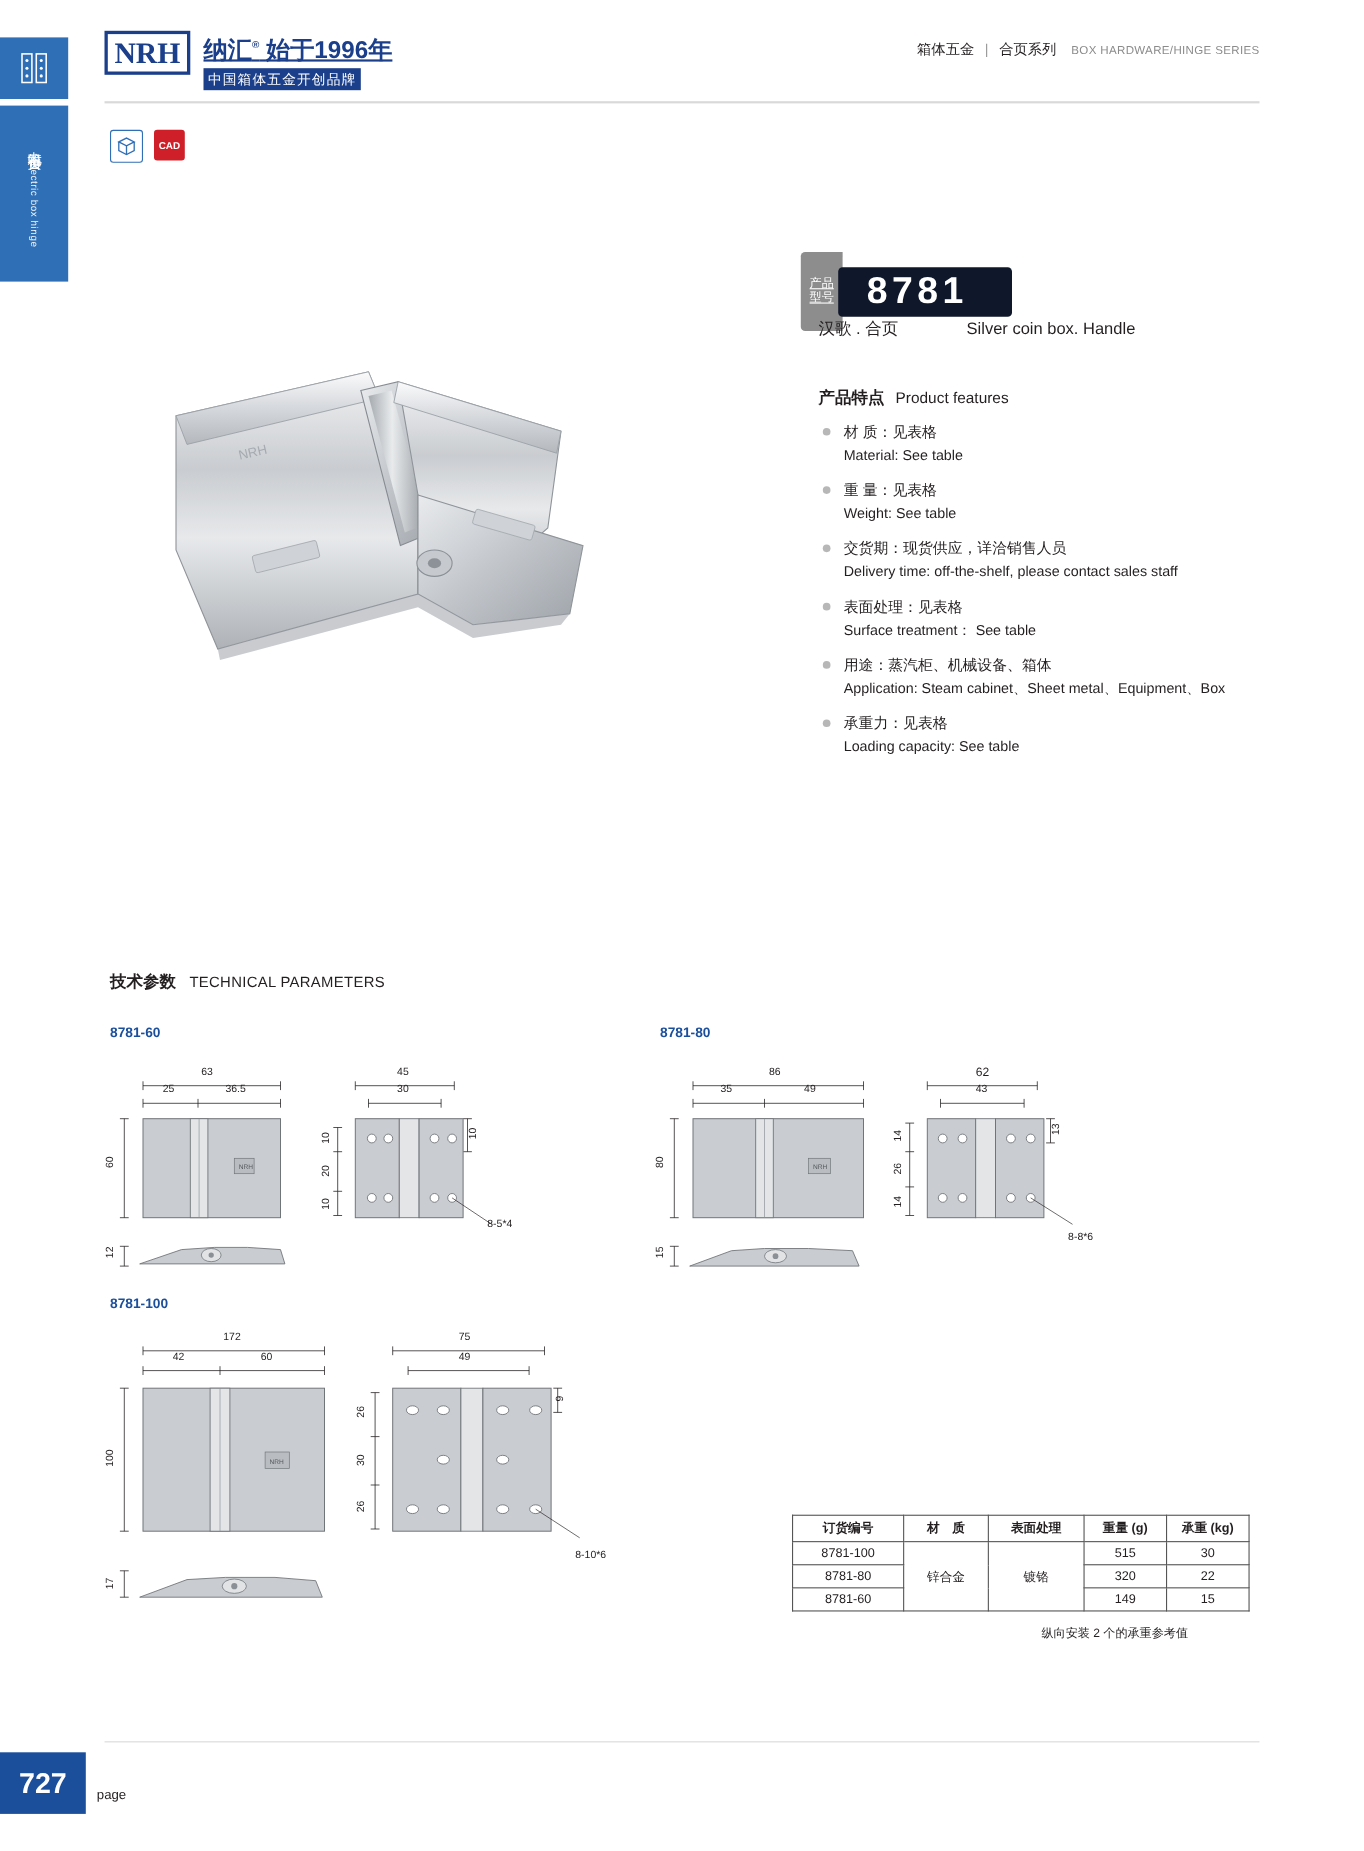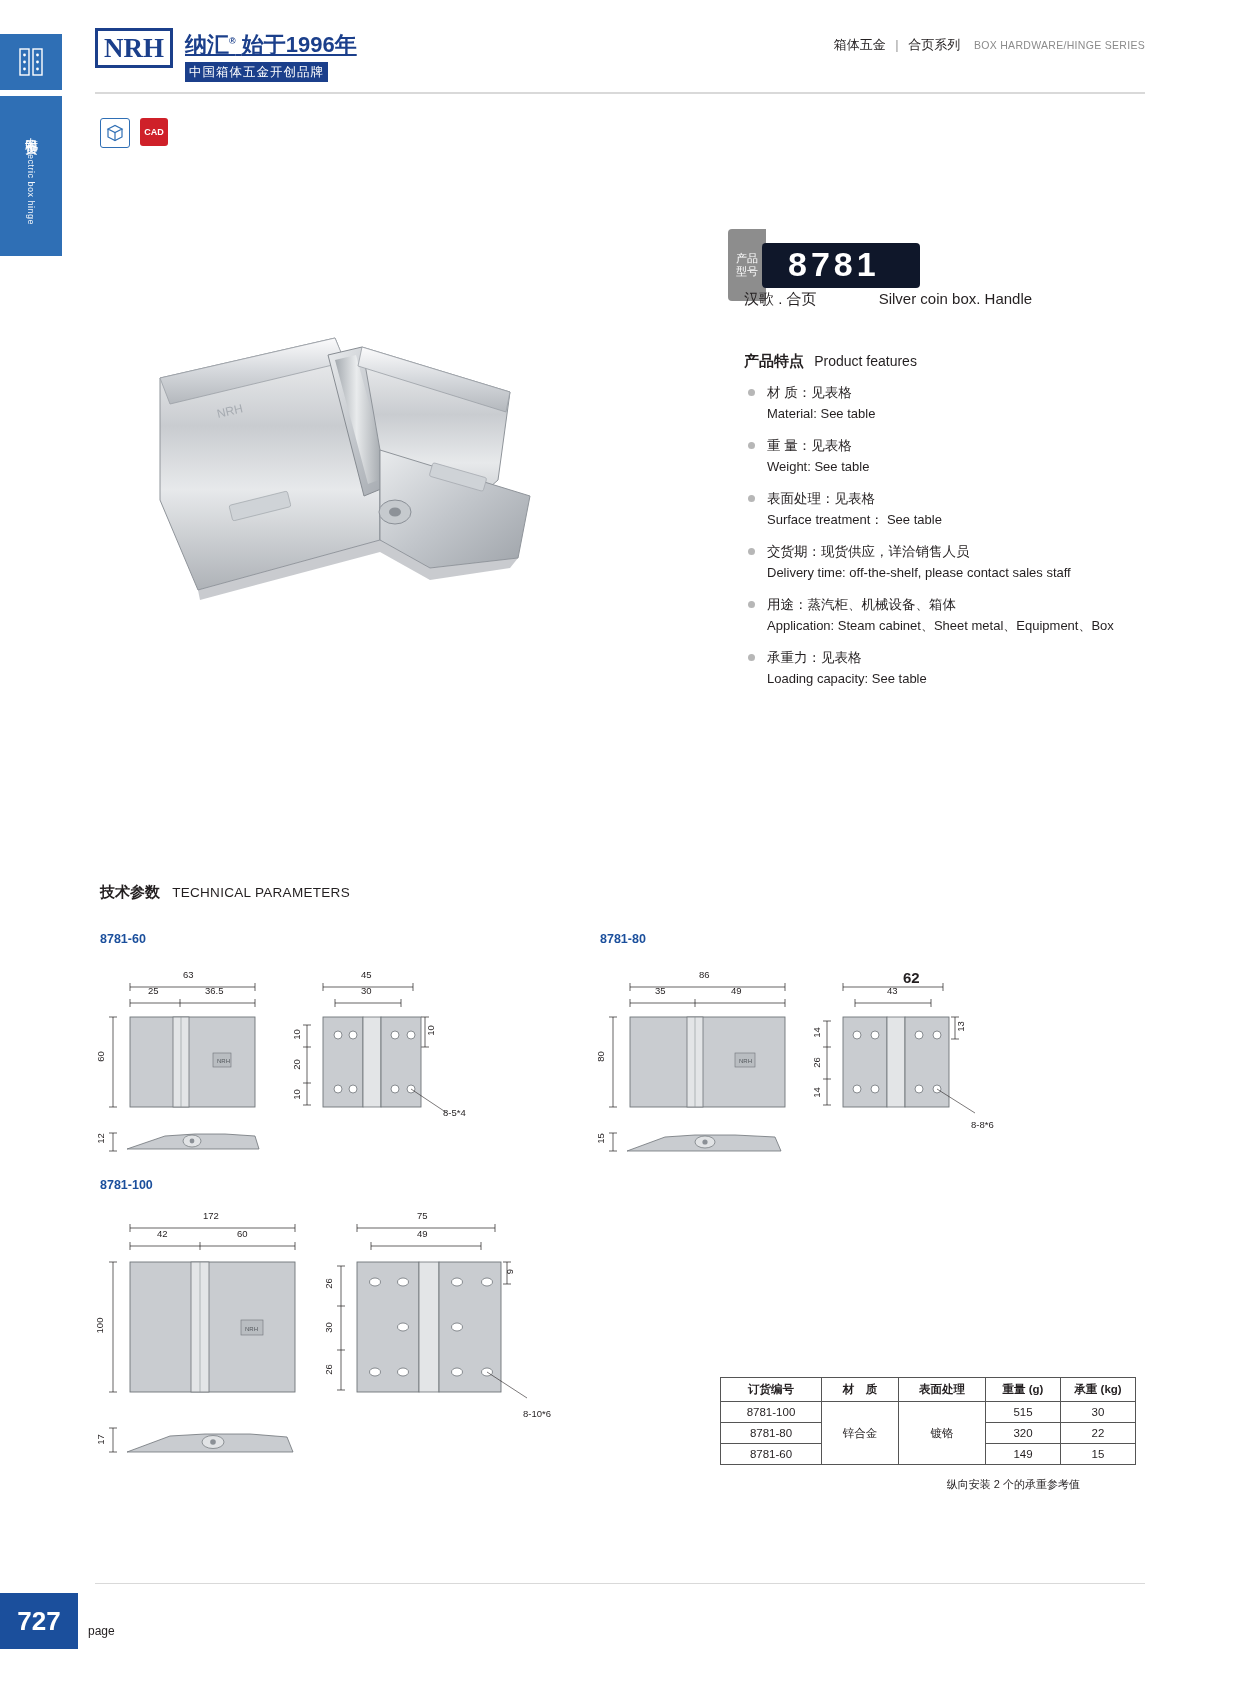--- a/index.html
+++ b/index.html
@@ -56,21 +56,21 @@
   .badges{position:absolute;left:100px;top:118px;display:flex;gap:10px;}
   .badge{width:28px;height:28px;border-radius:3px;display:flex;align-items:center;justify-content:center;}
   .badge.blue{border:1px solid #2f6fb5;color:#2f6fb5;}
   .badge.red{background:#cf2029;color:#fff;font-size:9px;font-weight:bold;}
   
   .product-image{position:absolute;left:130px;top:300px;width:470px;height:330px;}
   
   .model-row{position:absolute;left:728px;top:229px;display:flex;align-items:center;}
   .model-tag{
     background:#8d8d8d;color:#fff;font-size:11px;line-height:13px;
-    padding:23px 8px;border-radius:4px 0 0 4px;text-align:center;
+    padding:23px 8px;border-radius:4px 0 0 4px;text-align:center;text-decoration:underline;
   }
   .model-pill{
     background:#0f172a;color:#fff;font-size:34px;font-weight:bold;letter-spacing:4px;
     padding:2px 40px 4px 26px;border-radius:4px;margin-left:-4px;
     font-family:"Liberation Sans", sans-serif;
   }
   .model-sub{position:absolute;left:744px;top:290px;font-size:15px;color:#231f20;}
   .model-sub .en{margin-left:58px;font-size:15px;}
   .features-title{position:absolute;left:744px;top:352px;font-size:15px;font-weight:bold;}
   .features-title .en{font-weight:normal;font-size:14px;margin-left:6px;}
@@ -228,27 +228,27 @@
     <div class="cn">材 质：见表格</div>
     <div class="en">Material: See table</div>
   </div>
   <div class="feat">
     <span class="dot"></span>
     <div class="cn">重 量：见表格</div>
     <div class="en">Weight: See table</div>
   </div>
   <div class="feat">
     <span class="dot"></span>
+    <div class="cn">交货期：现货供应，详洽销售人员</div>
+    <div class="en">Delivery time: off-the-shelf, please contact sales staff</div>
+  </div>
+  <div class="feat">
+    <span class="dot"></span>
     <div class="cn">表面处理：见表格</div>
     <div class="en">Surface treatment： See table</div>
-  </div>
-  <div class="feat">
-    <span class="dot"></span>
-    <div class="cn">交货期：现货供应，详洽销售人员</div>
-    <div class="en">Delivery time: off-the-shelf, please contact sales staff</div>
   </div>
   <div class="feat">
     <span class="dot"></span>
     <div class="cn">用途：蒸汽柜、机械设备、箱体</div>
     <div class="en">Application: Steam cabinet、Sheet metal、Equipment、Box</div>
   </div>
   <div class="feat">
     <span class="dot"></span>
     <div class="cn">承重力：见表格</div>
     <div class="en">Loading capacity: See table</div>
@@ -399,21 +399,21 @@
     <circle cx="342" cy="134" r="4" fill="#fff" stroke="#6f7479" stroke-width="0.8"></circle>
     <line x1="342" y1="134" x2="380" y2="158" stroke="#231f20" stroke-width="0.6"></line>
   </svg>
 </div>
 <div style="position:absolute;left:595px;top:955px;width:480px;height:220px;pointer-events:none;">
   <span style="position:absolute;left:104px;top:14px;font-size:9.5px;">86</span>
   <span style="position:absolute;left:60px;top:30px;font-size:9.5px;">35</span>
   <span style="position:absolute;left:136px;top:30px;font-size:9.5px;">49</span>
   <span style="position:absolute;left:0px;top:96px;font-size:9.5px;transform:rotate(-90deg);">80</span>
   <span style="position:absolute;left:0px;top:178px;font-size:9.5px;transform:rotate(-90deg);">15</span>
-  <span style="position:absolute;left:308px;top:14px;font-size:15px;font-weight:bold;">62</span>
+  <span style="position:absolute;left:292px;top:14px;font-size:11px;">62</span>
   <span style="position:absolute;left:292px;top:30px;font-size:9.5px;">43</span>
   <span style="position:absolute;left:216px;top:72px;font-size:9.5px;transform:rotate(-90deg);">14</span>
   <span style="position:absolute;left:216px;top:102px;font-size:9.5px;transform:rotate(-90deg);">26</span>
   <span style="position:absolute;left:216px;top:132px;font-size:9.5px;transform:rotate(-90deg);">14</span>
   <span style="position:absolute;left:360px;top:66px;font-size:9.5px;transform:rotate(-90deg);">13</span>
   <span style="position:absolute;left:376px;top:164px;font-size:9.5px;">8-8*6</span>
 </div>
 
 <div class="dw-label" style="left:100px;top:1178px;">8781-100</div>
 <div class="dw" style="left:95px;top:1200px;">

